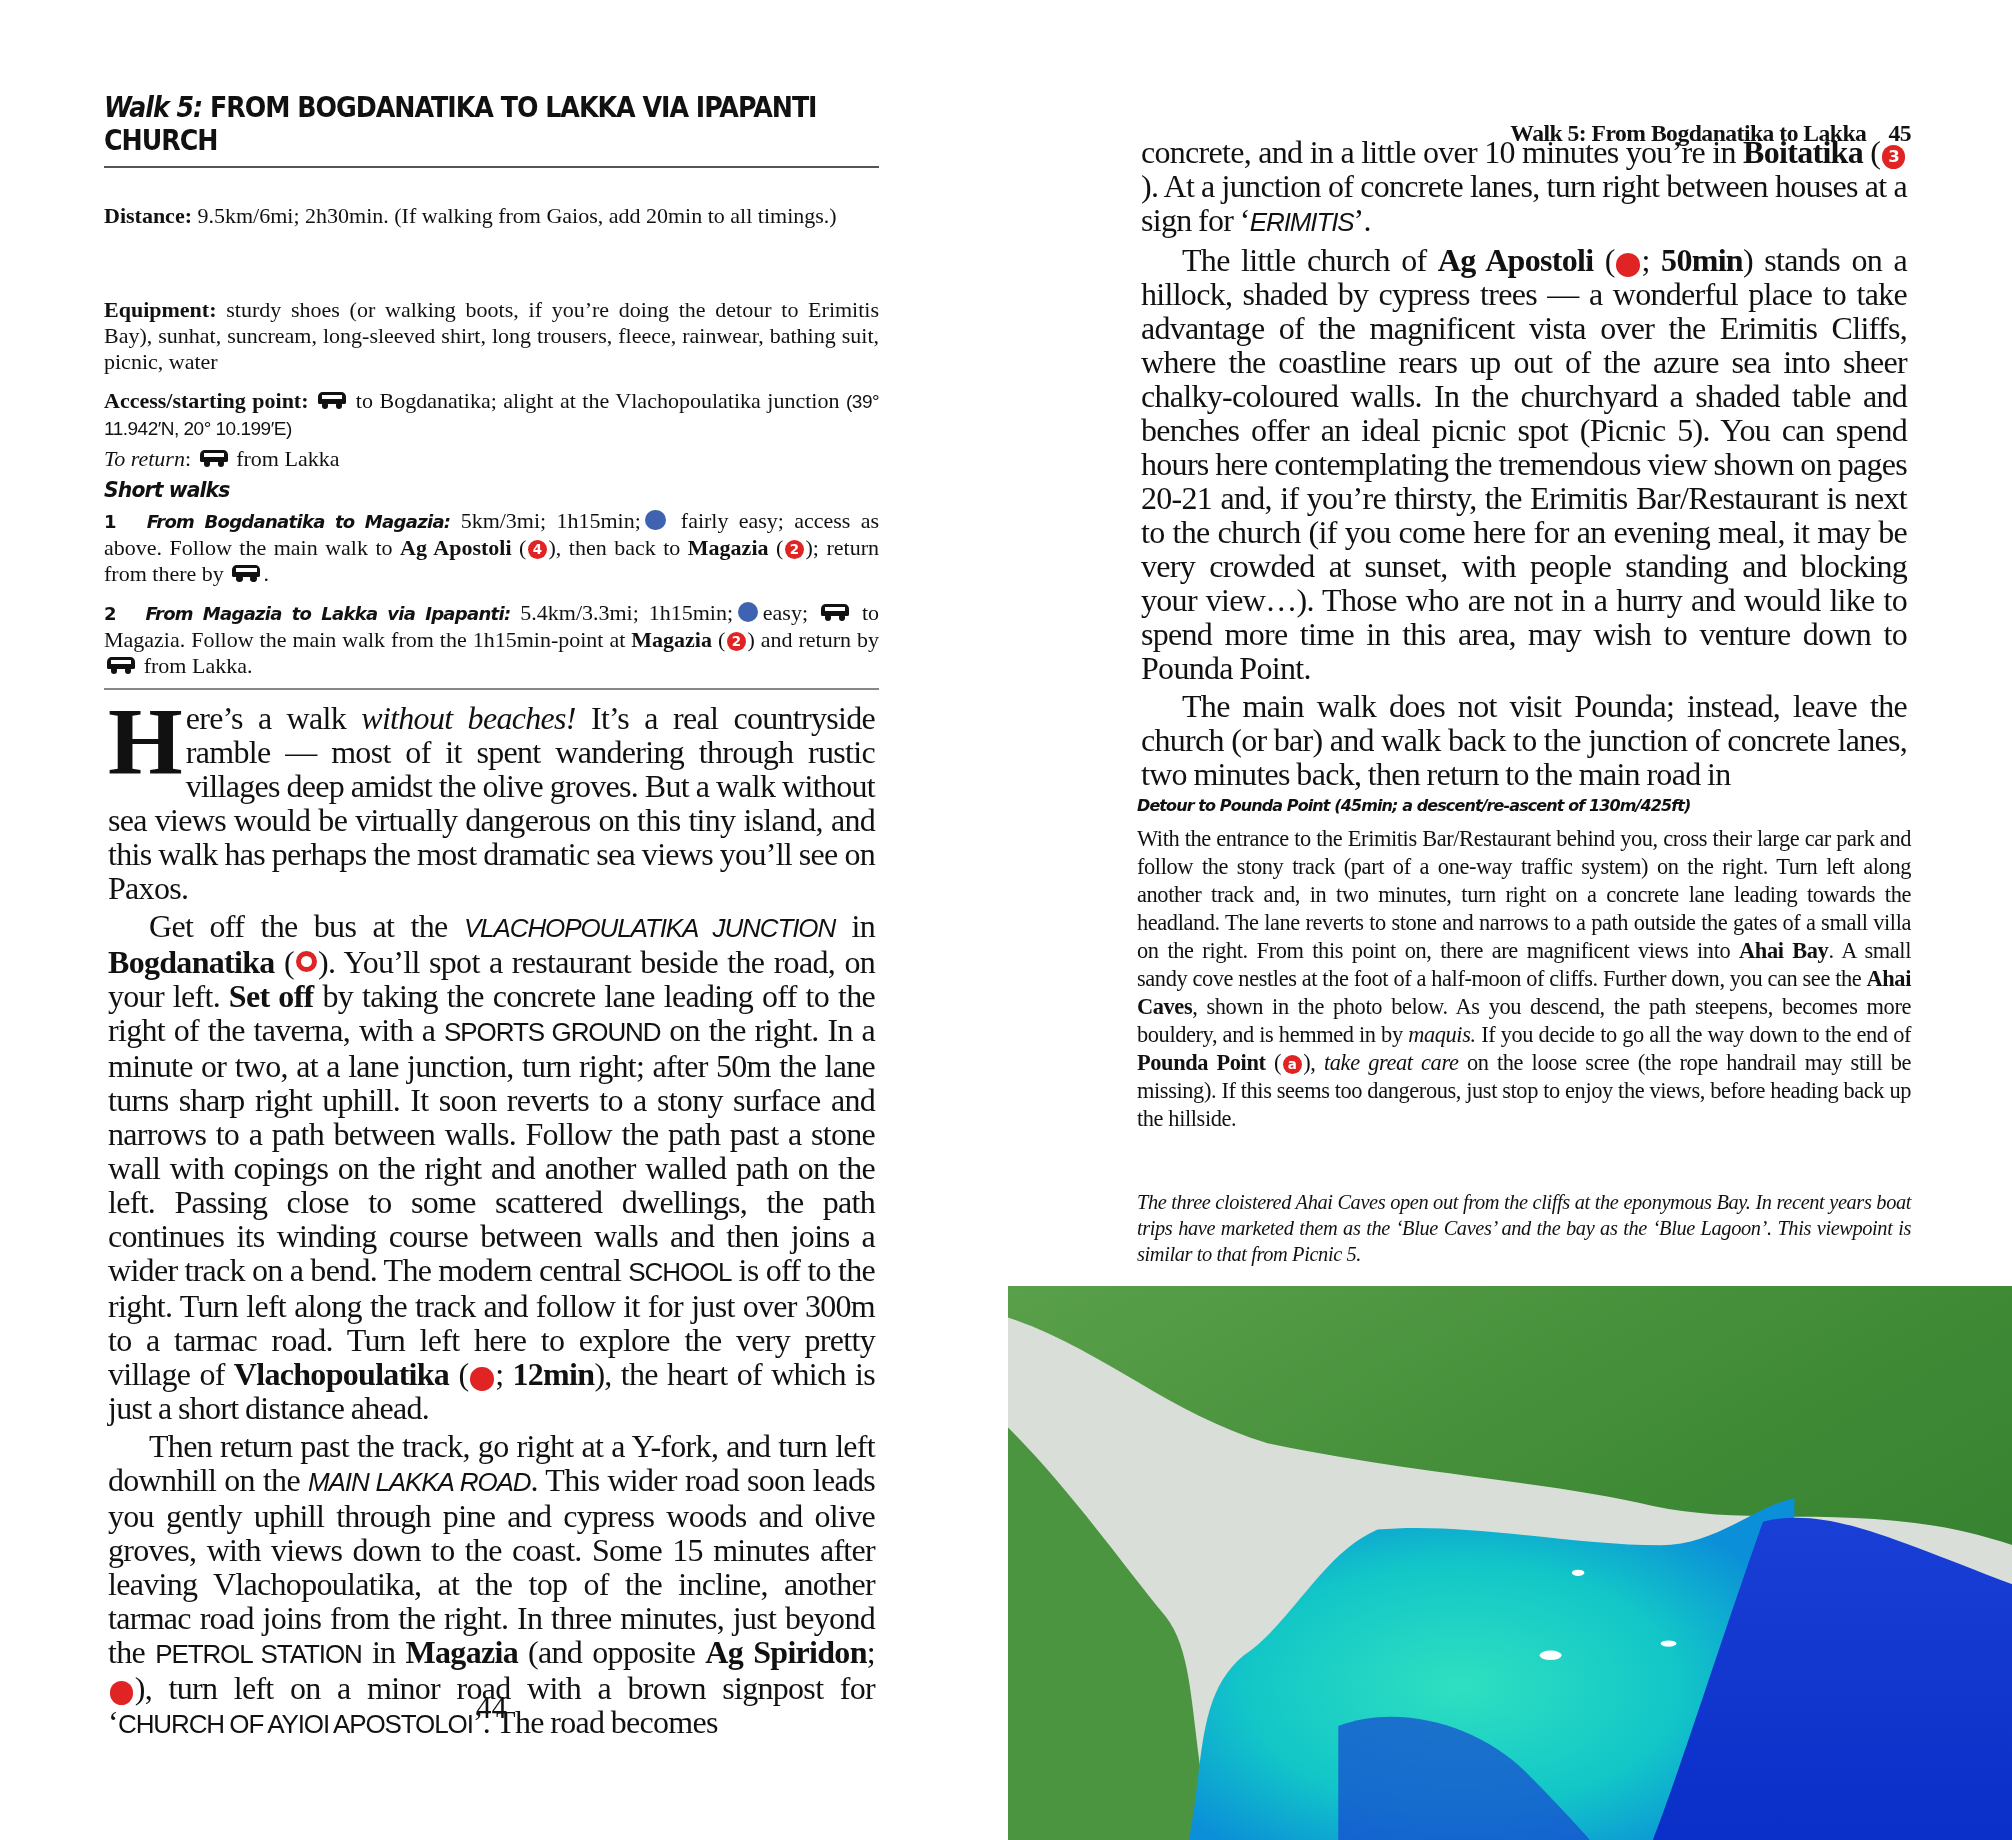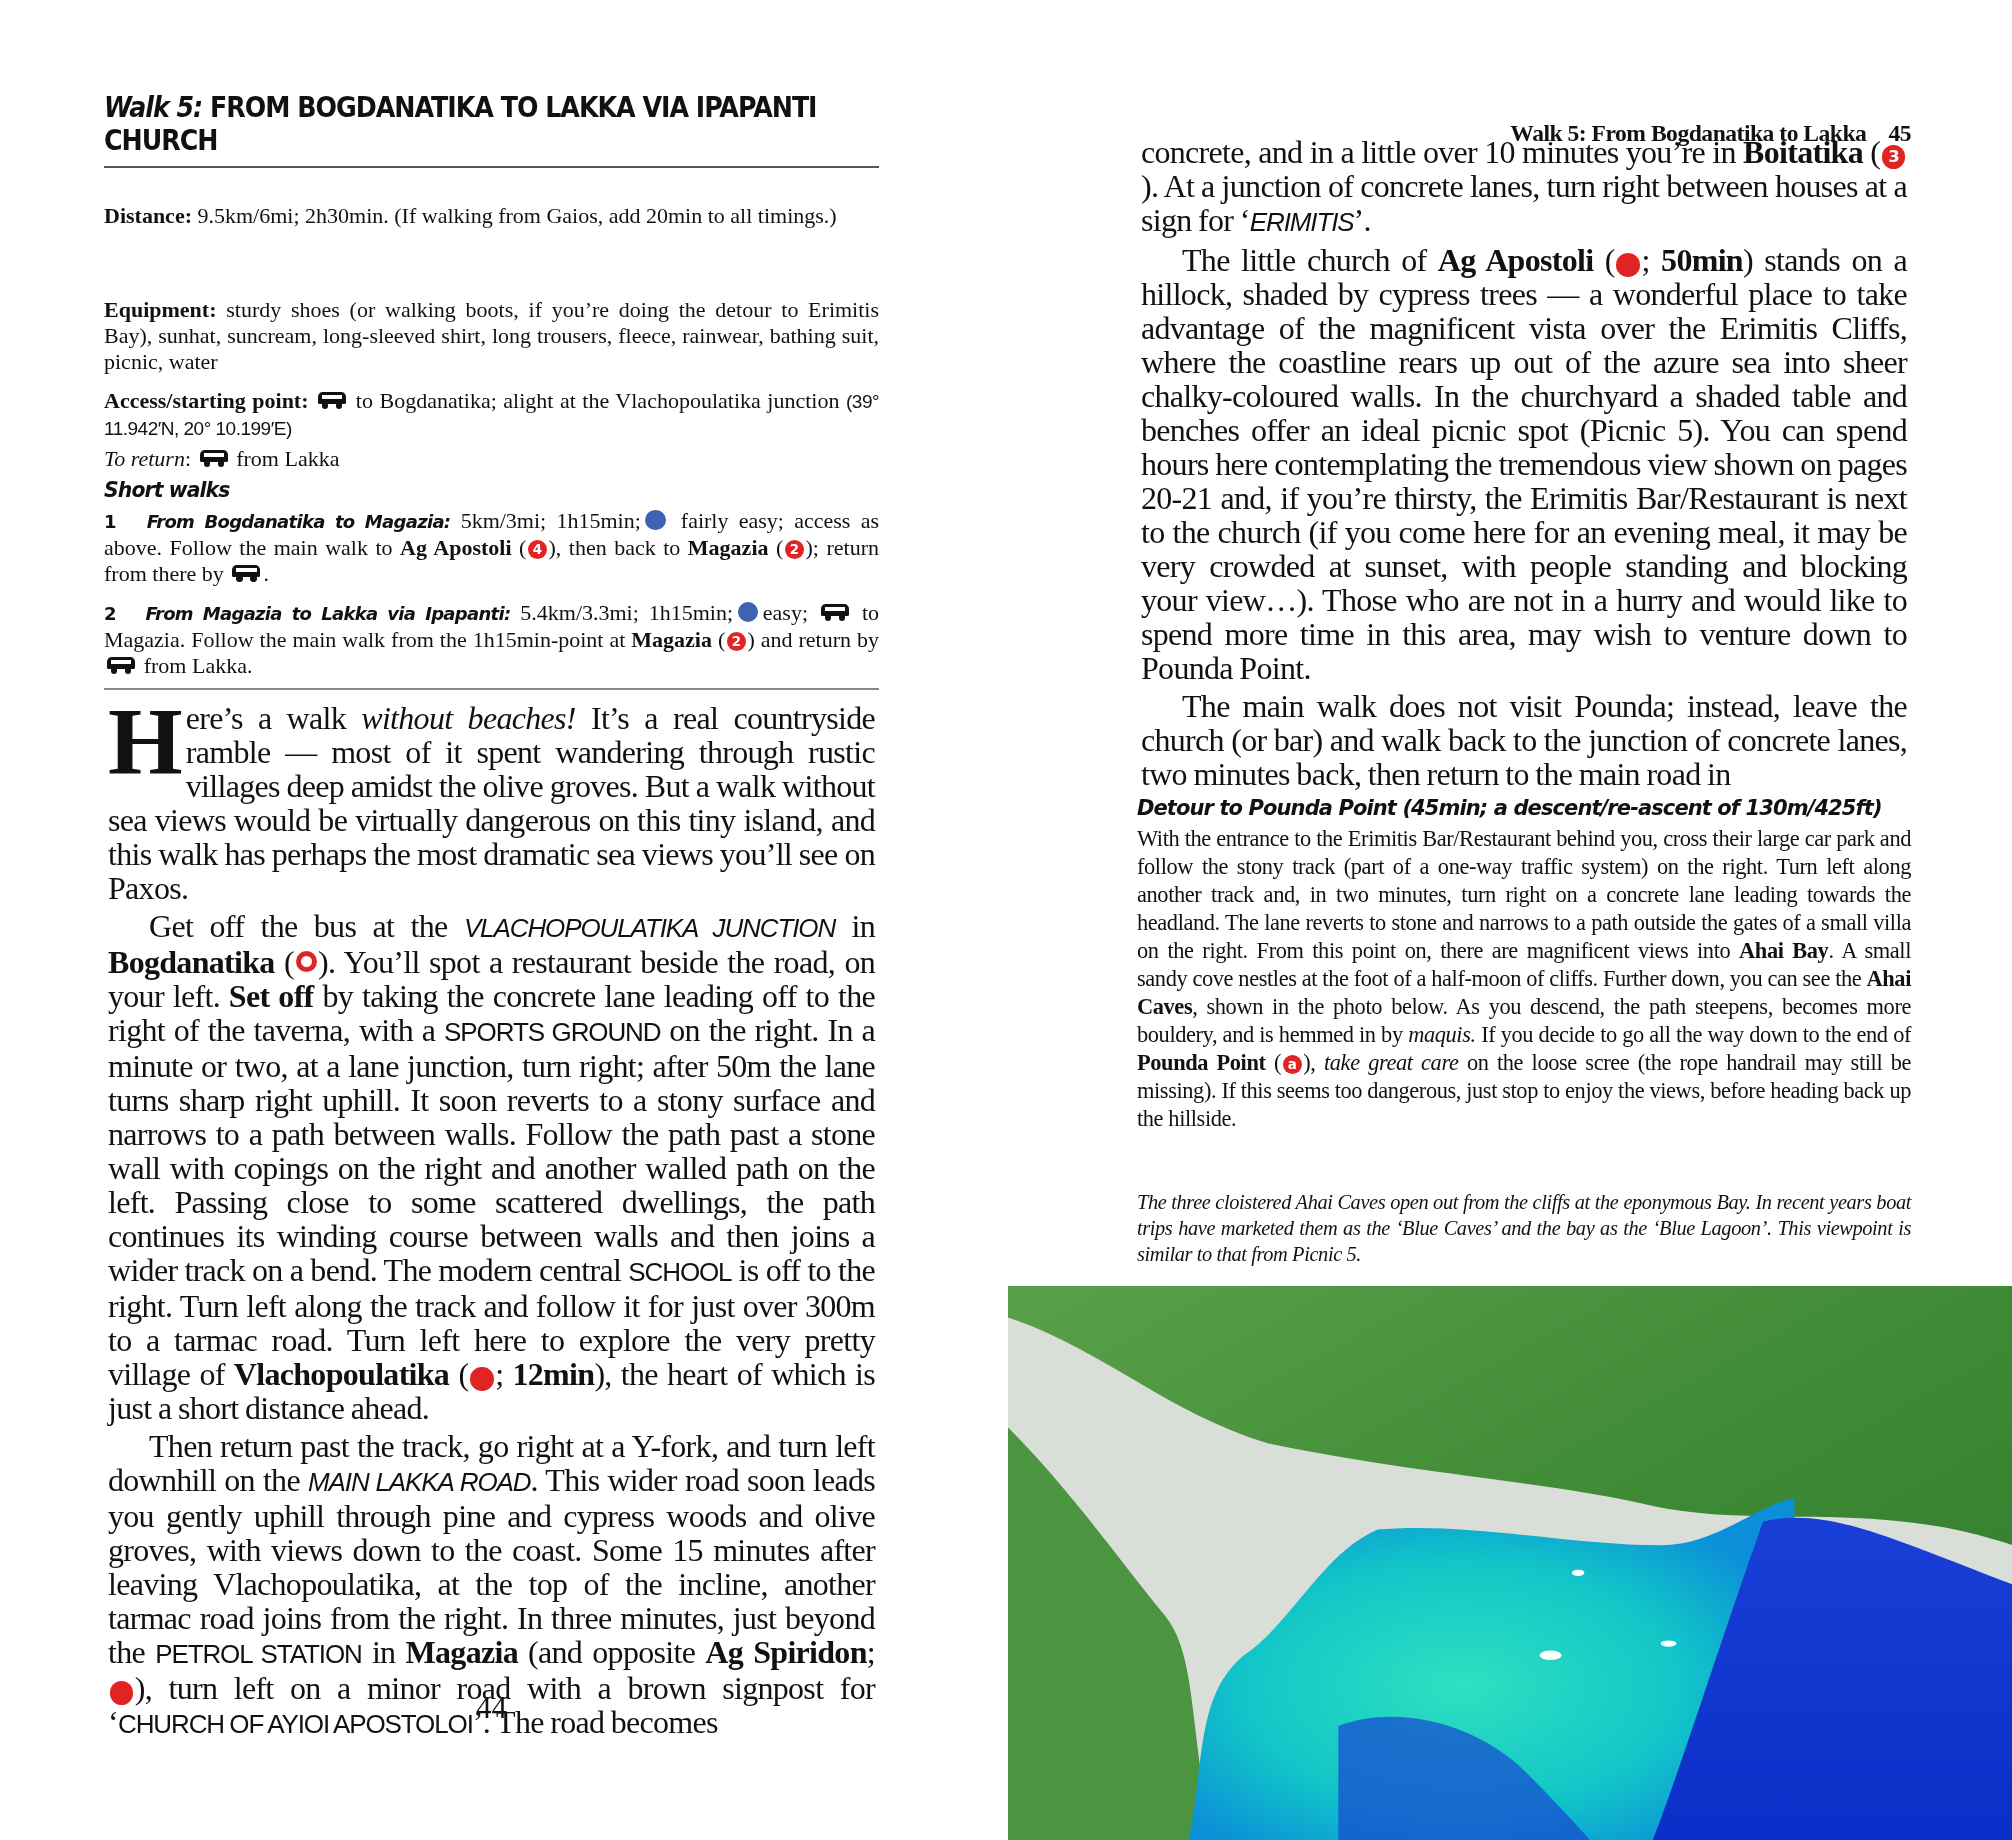--- a/index.html
+++ b/index.html
@@ -54,21 +54,21 @@
 
   .folio-left { position: absolute; left: 0; width: 983px; text-align: center; top: 1690px; font-size: 31px; }
 
   
   .running-head { position: absolute; right: 101px; top: 88px; font-size: 23.6px; font-weight: bold; letter-spacing: -0.5px; margin-top: 32px; }
   .running-head .pg { margin-left: 22px; }
   .body-right { left: 131px; top: 131px; width: 774px; }
 
   .detour-head {
     position: absolute; left: 131px; top: 796px; width: 774px;
-    font-family: "DejaVu Sans", sans-serif; font-weight: bold; font-style: italic; font-size: 21px; letter-spacing: -0.9px;
+    font-family: "DejaVu Sans", sans-serif; font-weight: bold; font-style: italic; font-size: 16px; letter-spacing: -0.9px;
   }
   .detour-body { position: absolute; left: 131px; top: 825px; width: 774px; font-size: 22.4px; line-height: 28px; text-align: justify; letter-spacing: -0.4px; }
   .detour-body b { font-weight: bold; }
   .detour-body i { font-style: italic; }
 
   .caption { position: absolute; left: 131px; top: 1189px; width: 774px; font-style: italic; font-size: 20.4px; line-height: 26px; text-align: justify; letter-spacing: -0.4px; }
 
   .photo { position: absolute; left: 1.6px; top: 1286px; width: 1005px; height: 554px; overflow: hidden; background: #3d8c3a; }
   .photo svg { display: block; width: 100%; height: 100%; }
 </style>

